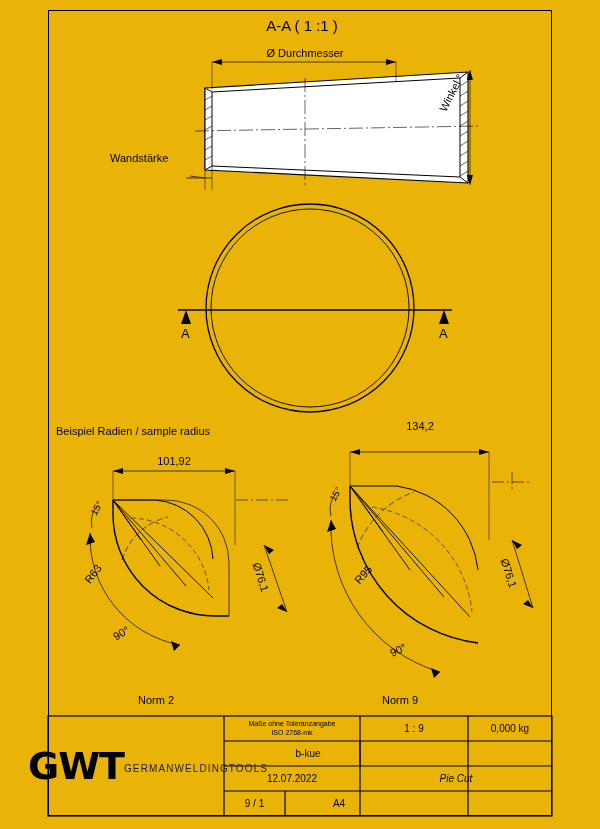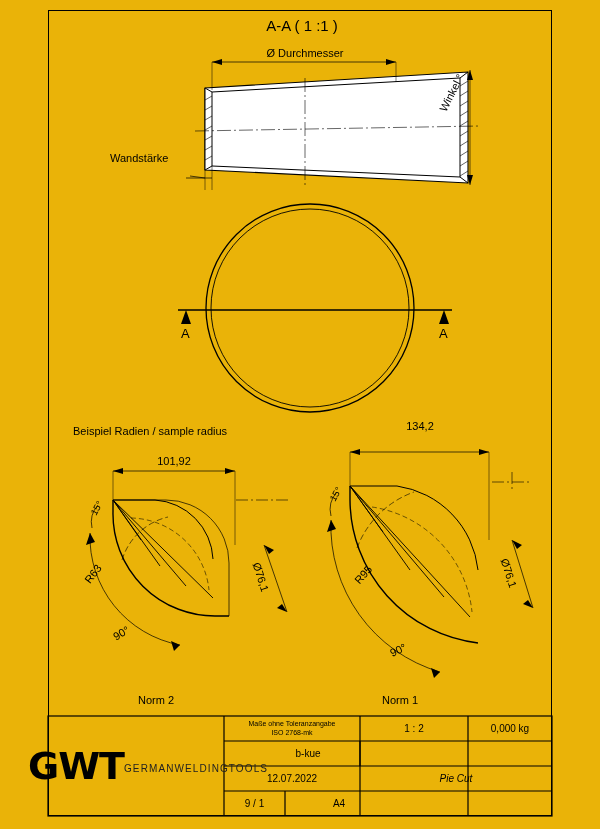--- a/index.html
+++ b/index.html
@@ -271,49 +271,49 @@
 
   <div class="lbl center" style="left:240px; top:47px; width:130px;">Ø Durchmesser</div>
 
   <div class="lbl" style="left:110px; top:152px;">Wandstärke</div>
 
   <div class="lbl" style="left:437px; top:108px; transform:rotate(-63deg); transform-origin:left top;">Winkel °</div>
 
   <div class="lbl" style="left:181px; top:327px; font-size:13px;">A</div>
   <div class="lbl" style="left:439px; top:327px; font-size:13px;">A</div>
 
-  <div class="lbl" style="left:73px; top:425px;">Beispiel Radien / sample radius</div>
+  <div class="lbl" style="left:56px; top:425px;">Beispiel Radien / sample radius</div>
 
   <div class="lbl center" style="left:134px; top:455px; width:80px;">101,92</div>
   <div class="lbl small" style="left:89px; top:512px; transform:rotate(-60deg); transform-origin:left top;">15°</div>
   <div class="lbl" style="left:82px; top:578px; transform:rotate(-52deg); transform-origin:left top;">R63</div>
   <div class="lbl" style="left:111px; top:632px; transform:rotate(-30deg); transform-origin:left top;">90°</div>
   <div class="lbl" style="left:262px; top:561px; transform:rotate(72deg); transform-origin:left top;">Ø76,1</div>
   <div class="lbl center" style="left:111px; top:694px; width:90px;">Norm 2</div>
 
   <div class="lbl center" style="left:380px; top:420px; width:80px;">134,2</div>
   <div class="lbl small" style="left:328px; top:498px; transform:rotate(-60deg); transform-origin:left top;">15°</div>
   <div class="lbl" style="left:352px; top:578px; transform:rotate(-48deg); transform-origin:left top;">R95</div>
   <div class="lbl" style="left:388px; top:648px; transform:rotate(-25deg); transform-origin:left top;">90°</div>
   <div class="lbl" style="left:510px; top:557px; transform:rotate(72deg); transform-origin:left top;">Ø76,1</div>
-  <div class="lbl center" style="left:355px; top:694px; width:90px;">Norm 1</div>
+  <div class="lbl center" style="left:355px; top:694px; width:90px;">Norm 9</div>
 
   <div class="tb">
 
     <div class="logo-wrap">
       <div class="logo-main">GWT</div>
       <div class="logo-sub">GERMANWELDINGTOOLS</div>
     </div>
 
     <div class="cell" style="left:176px; top:0; width:136px; height:25px; flex-direction:column; font-size:7px; line-height:1.25;">
       <span>Maße ohne Toleranzangabe</span>
       <span>ISO 2768-mk</span>
     </div>
 
-    <div class="cell" style="left:312px; top:0; width:108px; height:25px;">1 : 2</div>
+    <div class="cell" style="left:312px; top:0; width:108px; height:25px;">1 : 9</div>
 
     <div class="cell" style="left:420px; top:0; width:84px; height:25px;">0,000 kg</div>
 
     <div class="cell" style="left:176px; top:25px; width:136px; height:25px;padding-left:32px;">b-kue</div>
 
     <div class="cell" style="left:176px; top:50px; width:136px; height:25px;">12.07.2022</div>
 
     <div class="cell" style="left:312px; top:50px; width:192px; height:25px;font-style:italic;">Pie Cut</div>
 
     <div class="cell" style="left:176px; top:75px; width:61px; height:25px;">9 / 1</div>

